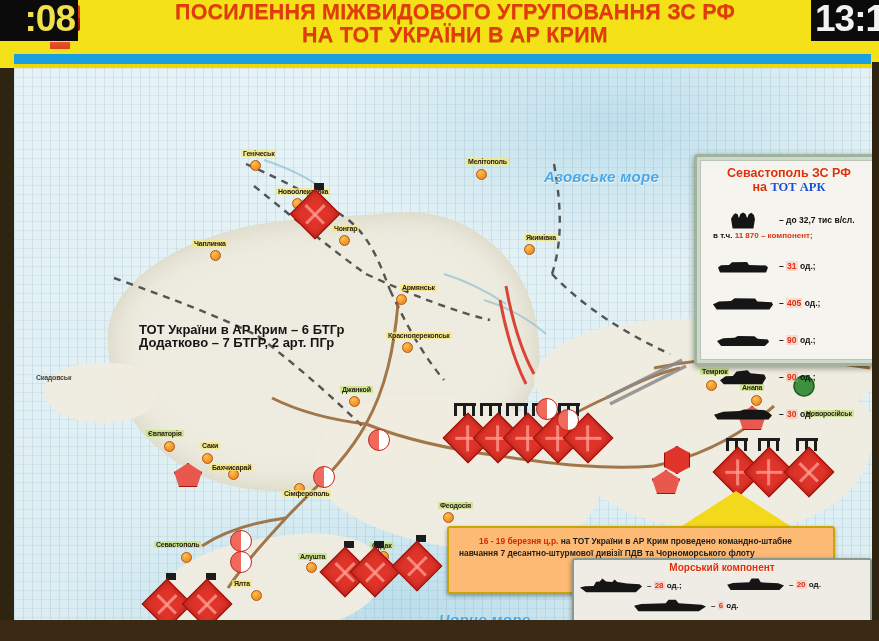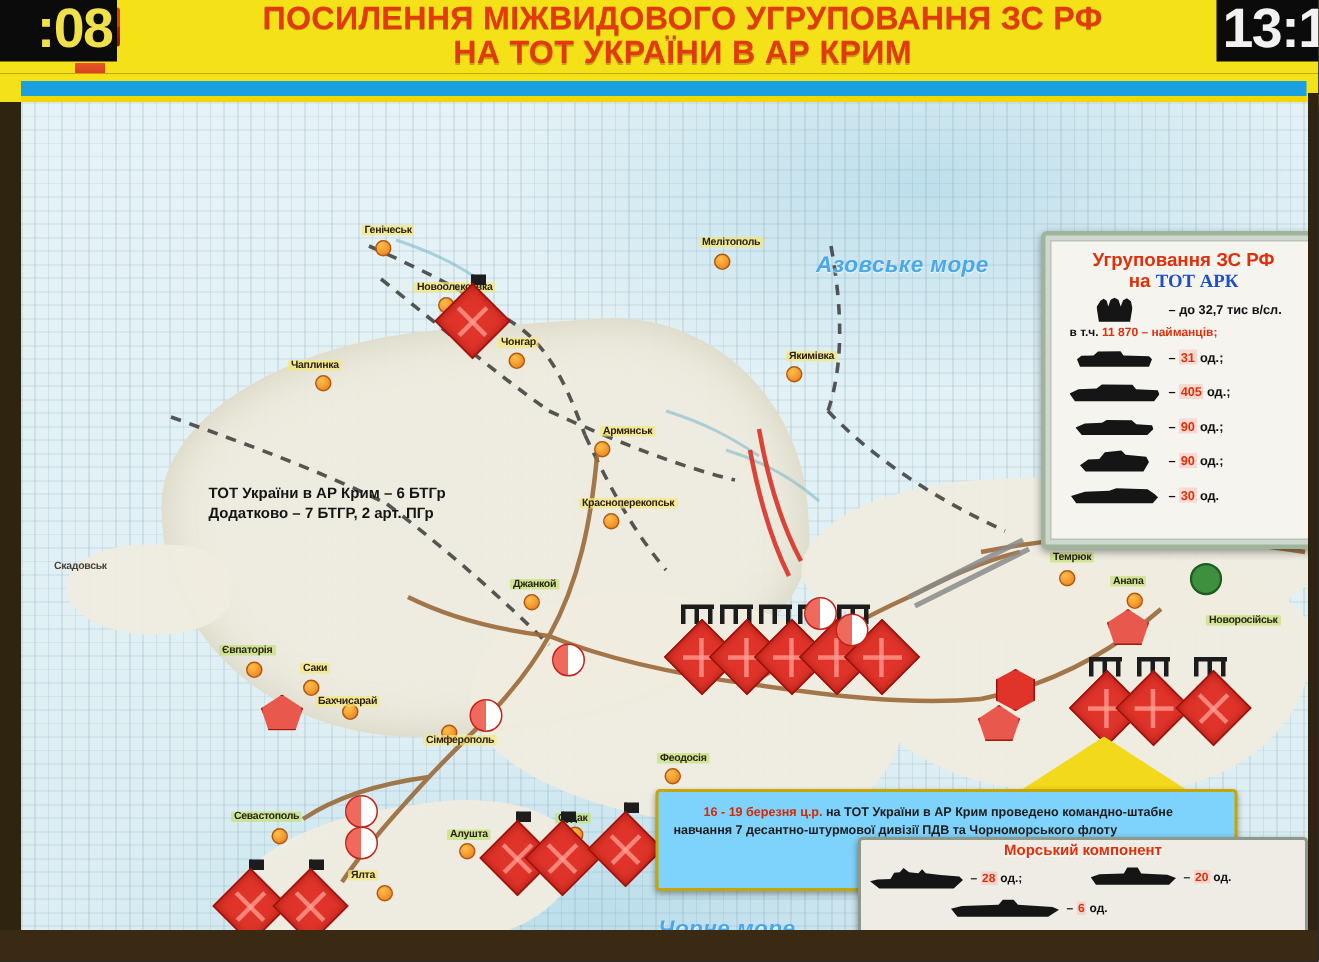--- a/index.html
+++ b/index.html
@@ -95,44 +95,44 @@
   .circ{width:20px;height:20px;border-radius:50%;
         background:linear-gradient(90deg,#ef6a5d 0 50%,#fff 50% 100%);
         border:1.5px solid #c3241a;}
   .pent{width:26px;height:22px;background:#e8584c;border:1px solid #a3180d;
         clip-path:polygon(50% 0,100% 38%,82% 100%,18% 100%,0 38%);}
   .hex{width:24px;height:26px;background:#e0342a;border:1px solid #9a1008;
        clip-path:polygon(50% 0,100% 25%,100% 75%,50% 100%,0 75%,0 25%);}
   .cluster{position:absolute;display:flex;align-items:flex-end;}
 
   
-  .infobox{position:absolute;font-size:10px;font-weight:bold;color:#151515;
+  .infobox{position:absolute;font-size:13px;font-weight:bold;color:#151515;
            line-height:13px;letter-spacing:0;}
   .infobox .ln{display:block;white-space:nowrap;}
 
-  .callout{position:absolute;left:423px;top:458px;width:384px;height:64px;
-           background:#7dd3fc;border:2px solid #c8a500;border-radius:3px;
+  .callout{position:absolute;left:433px;top:458px;width:384px;height:64px;
+           background:#fdba74;border:2px solid #c8a500;border-radius:3px;
            box-shadow:0 2px 4px rgba(0,0,0,.35);}
   .callout p{margin:0;padding:7px 8px 0 10px;font-size:8.4px;line-height:12px;
              color:#1c1c1c;font-weight:bold;text-indent:20px;}
   .callout p .hi{color:#d12a08;}
   .calloutTail{position:absolute;left:660px;top:423px;width:0;height:0;
                border-left:62px solid transparent;border-right:62px solid transparent;
                border-bottom:40px solid #f3d91b;}
 
   
   .legend{position:absolute;left:680px;top:86px;width:190px;height:212px;
           background:#cfd8cd;border:3px solid #9fb49d;border-radius:4px;
           box-shadow:0 2px 6px rgba(0,0,0,.4);box-sizing:border-box;padding:3px;}
   .legend-inner{width:100%;height:100%;background:#f6f4ef;border:1px solid #b9c4b6;
                 box-sizing:border-box;padding:5px 6px;position:relative;}
   .lg-title{text-align:center;font-size:12.5px;font-weight:bold;color:#e0300a;
             line-height:14px;text-shadow:0 1px 0 rgba(255,255,255,.6);}
   .lg-title .b{color:#1b4fd0;font-family:Liberation Serif, serif;}
-  .lg-row{display:flex;align-items:center;height:22px;margin-top:1px;}
+  .lg-row{display:flex;align-items:center;height:22px;margin-top:15px;}
   .lg-ico{width:72px;display:flex;align-items:center;justify-content:center;}
   .lg-val{font-size:8.5px;font-weight:bold;color:#111;white-space:nowrap;}
   .lg-val .n{color:#e0300a;background:rgba(255,170,160,.35);padding:0 1px;}
   .lg-note{text-align:left;font-size:8px;font-weight:bold;color:#111;
            margin:0 0 1px 6px;white-space:nowrap;}
   .lg-note .n{color:#e0300a;}
   .lg-note .r{color:#e0300a;}
   .sil{background:#151515;}
   .sil.troops{width:26px;height:17px;clip-path:polygon(10% 100%,4% 42%,14% 18%,22% 10%,30% 18%,34% 40%,40% 14%,50% 6%,60% 14%,66% 40%,72% 16%,82% 8%,92% 20%,96% 46%,90% 100%);}
   .sil.tank{width:50px;height:13px;clip-path:polygon(0 62%,6% 44%,22% 42%,28% 22%,58% 20%,62% 42%,96% 46%,100% 62%,96% 100%,4% 100%);}
@@ -436,31 +436,31 @@
     </div>
 
     <div class="calloutTail"></div>
     <div class="callout">
       <p><span class="hi">16 - 19 березня ц.р.</span><span> на ТОТ України в АР Крим проведено командно-штабне навчання 7 десантно-штурмової дивізії ПДВ та Чорноморського флоту</span></p>
     </div>
 
     <div class="legend">
       <div class="legend-inner">
         <div class="lg-title">
-          <div>Угруповання ЗС РФ</div>
+          <div>Севастополь ЗС РФ</div>
           <div><span>на </span><span class="b">ТОТ АРК</span></div>
         </div>
 
         <div class="lg-row">
           <div class="lg-ico">
               <div class="sil troops"></div>
             </div>
           <div class="lg-val">– до 32,7 тис в/сл.</div>
         </div>
-        <div class="lg-note"><span>в т.ч. </span><span class="n">11 870</span><span class="r"> – найманців;</span></div>
+        <div class="lg-note"><span>в т.ч. </span><span class="n">11 870</span><span class="r"> – компонент;</span></div>
 
         <div class="lg-row">
           <div class="lg-ico">
               <div class="sil tank"></div>
             </div>
           <div class="lg-val">– <span class="n">31</span> <span>од.;</span></div>
         </div>
         <div class="lg-row">
           <div class="lg-ico">
               <div class="sil bmp"></div>

